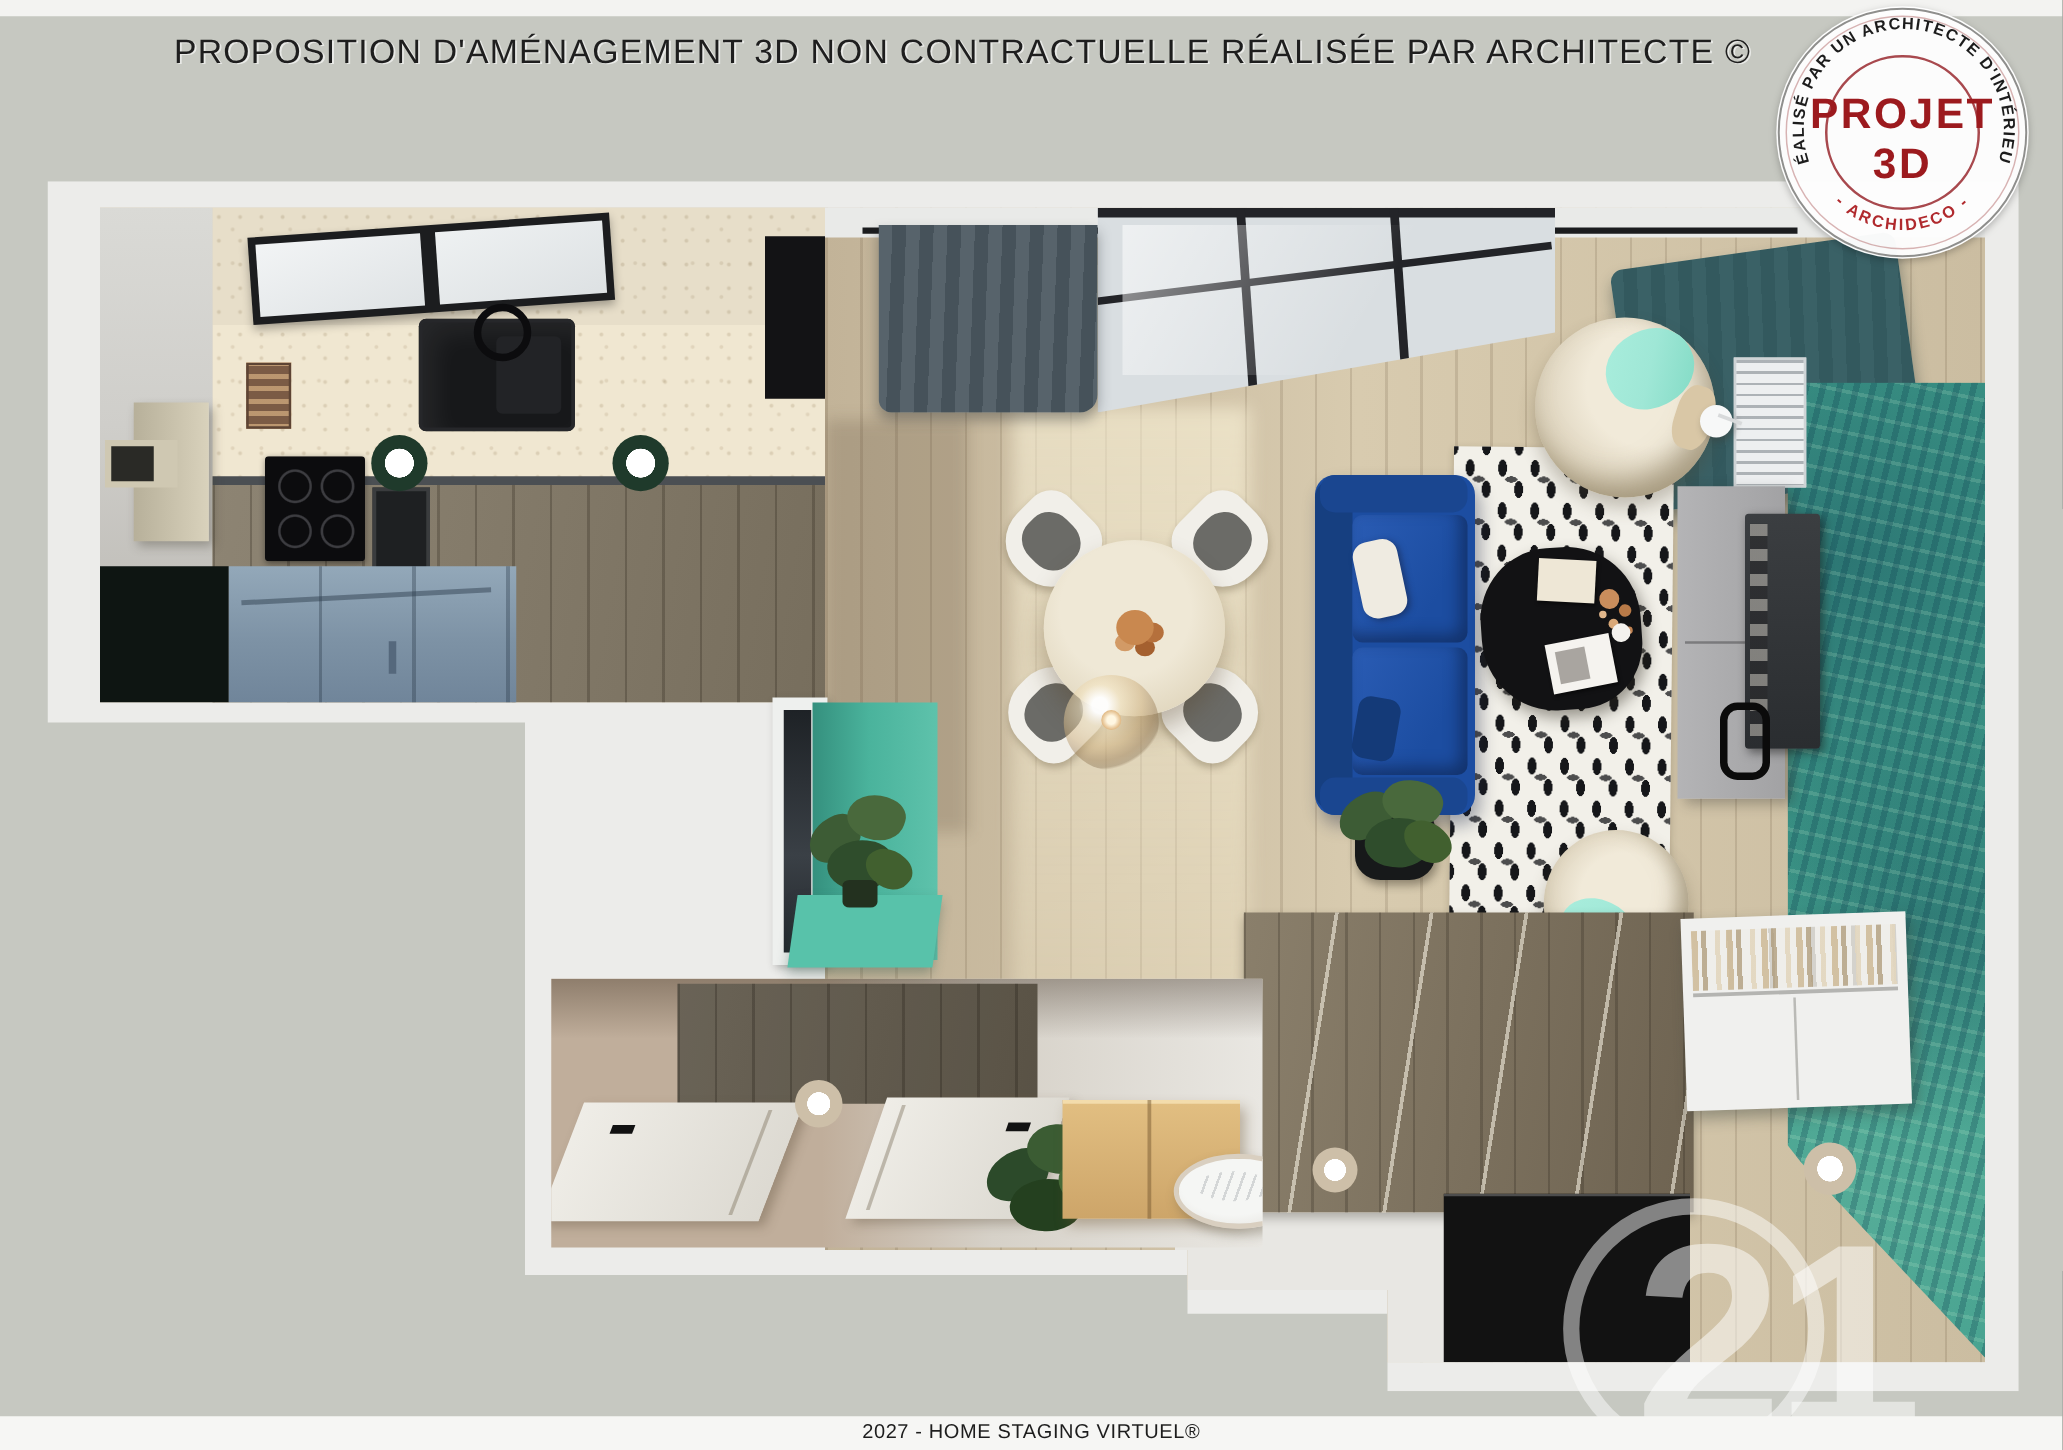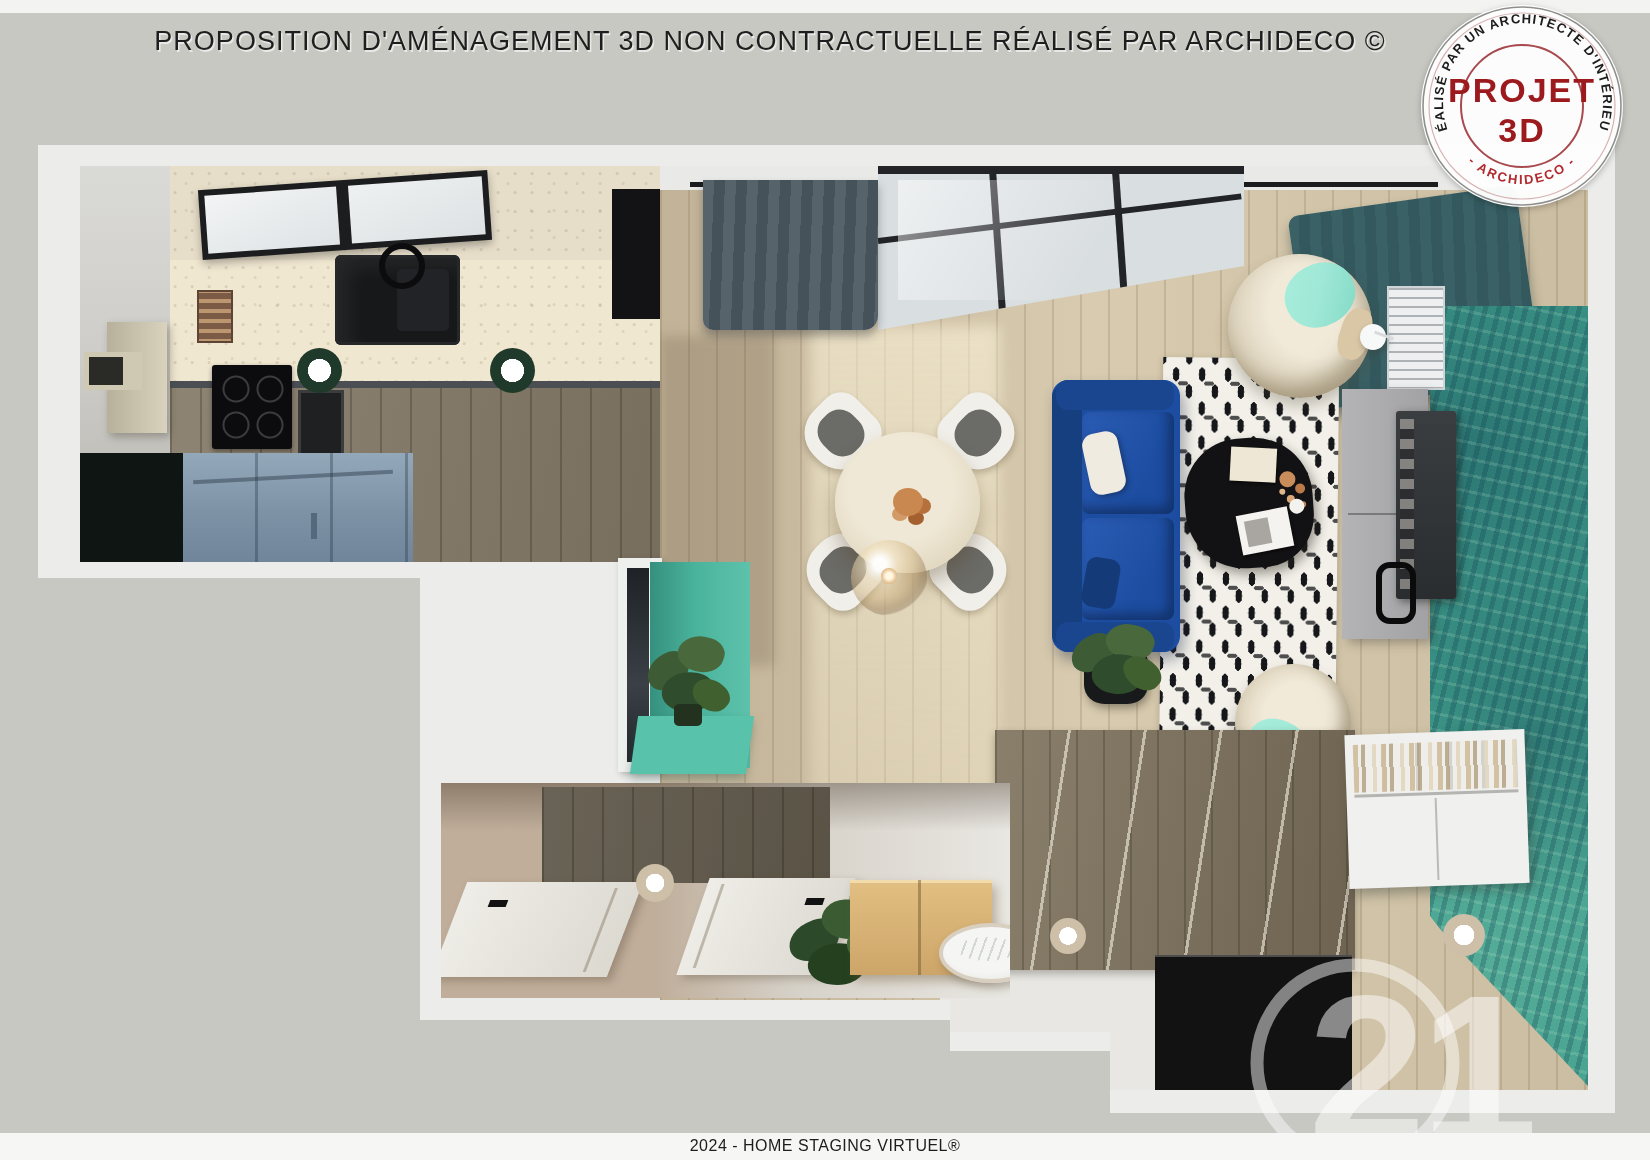--- a/index.html
+++ b/index.html
@@ -54,21 +54,21 @@
   .stamp-center{font-weight:bold;fill:var(--stamp_red,#9c1a1e);font-size:34px;letter-spacing:2px;}
   .stamp-arc{font-size:13px;letter-spacing:1.2px;fill:#1c1c1c;font-weight:bold;}
   .stamp-arc-red{font-size:13px;letter-spacing:2px;fill:#b02a2e;font-weight:bold;}
 </style>
 </head>
 <body>
 
 <div class="page">
 
   <div class="a top-strip"></div>
-  <div class="a title">PROPOSITION D'AMÉNAGEMENT 3D NON CONTRACTUELLE RÉALISÉ PAR ARCHIDECO ©</div>
+  <div class="a title">PROPOSITION D'AMÉNAGEMENT 3D NON CONTRACTUELLE RÉALISÉE PAR ARCHITECTE ©</div>
 
   <div class="a card"></div>
 
   <div class="a" style="left:80px;top:166px;width:580px;height:396px;overflow:hidden;z-index:2;background:#ddd6c4;">
     <div class="a cream-wall" style="left:90px;top:0;width:490px;height:94px;"></div>
     <div class="a cream-wall" style="left:90px;top:94px;width:490px;height:124px;filter:brightness(1.04);"></div>
     <div class="a" style="left:0;top:0;width:90px;height:291px;background:linear-gradient(180deg,#dadad6,#cfceca 60%,#c3c1bc);"></div>
     <div class="a" style="left:90px;top:215px;width:490px;height:7px;background:#4b4f53;"></div>
     <div class="a woodD" style="left:90px;top:222px;width:490px;height:174px;"></div>
 
@@ -276,16 +276,16 @@
       <textPath href="#arc-top" startOffset="50%" text-anchor="middle">RÉALISÉ PAR UN ARCHITECTE D'INTÉRIEUR</textPath>
     </text>
     <text class="stamp-arc-red" font-family="Liberation Sans, sans-serif">
       <textPath href="#arc-bottom" startOffset="50%" text-anchor="middle">- ARCHIDECO -</textPath>
     </text>
     <text class="stamp-center" x="104" y="100" text-anchor="middle" font-family="Liberation Sans, sans-serif">PROJET</text>
     <text class="stamp-center" x="104" y="140" text-anchor="middle" font-family="Liberation Sans, sans-serif">3D</text>
   </svg>
 
   <div class="a footer-strip">
-    <div class="a caption">2024 - HOME STAGING VIRTUEL®</div>
+    <div class="a caption">2027 - HOME STAGING VIRTUEL®</div>
   </div>
 
 </div>
 
 </body></html>

